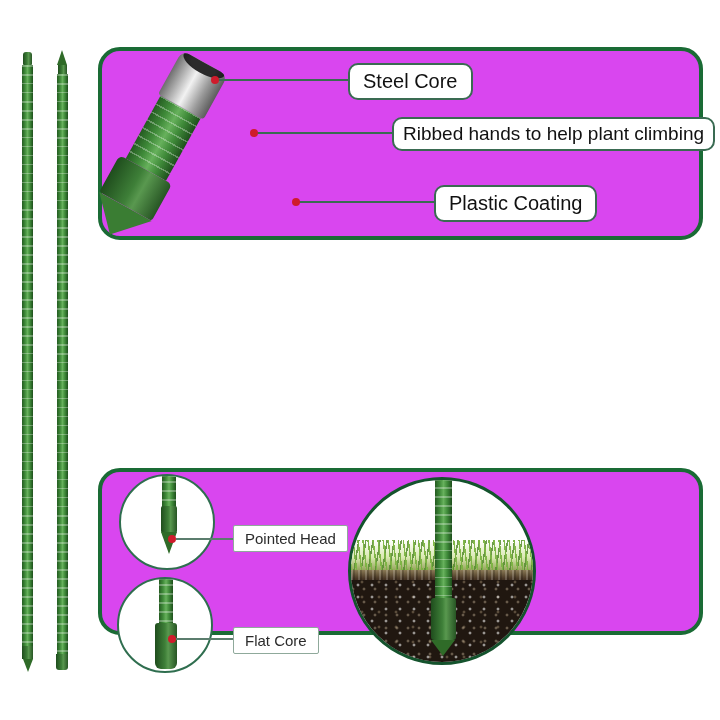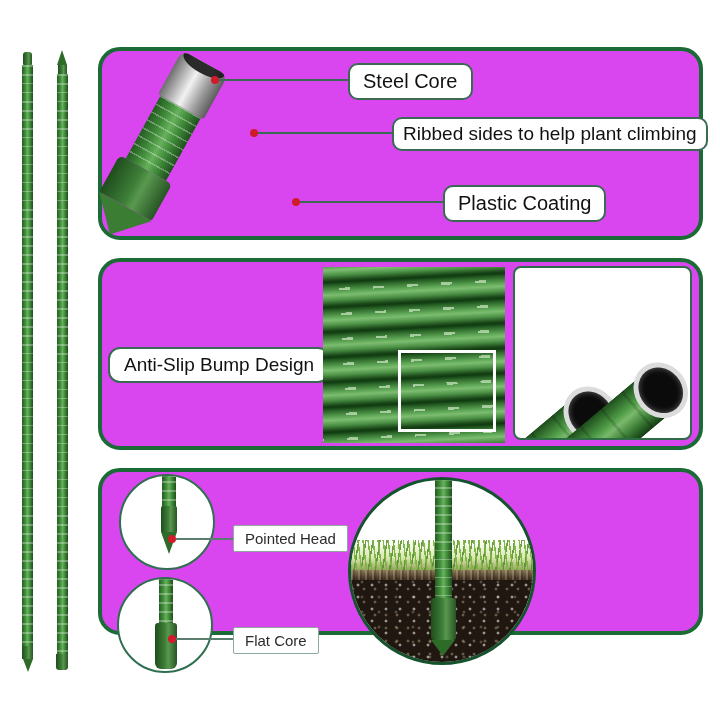--- a/index.html
+++ b/index.html
@@ -141,46 +141,27 @@
       <div class="tip-cap cap-tex"></div>
       <div class="tip-point"></div>
     </div>
 
     <div class="callout-line" style="left:116px;top:28px;width:130px;"></div>
     <div class="dot" style="left:109px;top:25px;"></div>
     <div class="callout-box" style="left:246px;top:12px;">Steel Core</div>
 
     <div class="callout-line" style="left:155px;top:81px;width:135px;"></div>
     <div class="dot" style="left:148px;top:78px;"></div>
-    <div class="callout-box" style="left:290px;top:66px;font-size:19px;padding:3px 9px;">Ribbed sides to help plant climbing</div>
+    <div class="callout-box" style="left:290px;top:66px;font-size:19px;padding:3px 9px;">Ribbed hands to help plant climbing</div>
 
     <div class="callout-line" style="left:197px;top:150px;width:144px;"></div>
     <div class="dot" style="left:190px;top:147px;"></div>
-    <div class="callout-box" style="left:341px;top:134px;">Plastic Coating</div>
+    <div class="callout-box" style="left:332px;top:134px;">Plastic Coating</div>
   </div>
 
-  <div class="panel panel2">
-    <div class="callout-box grip-label">Anti-Slip Bump Design</div>
-
-    <div class="ribbed-img">
-      <div class="ribbed-inner">
-        <div class="ribbed-dashes"></div>
-      </div>
-    </div>
-    <div class="hl-square"></div>
-
-    <div class="tube-photo">
-      <div class="tube tube-a">
-        <div class="opening"></div>
-      </div>
-      <div class="tube tube-b">
-        <div class="opening"></div>
-      </div>
-    </div>
-  </div>
 
   <div class="panel panel3">
 
     <div class="head-circle circ-pointed">
       <div class="hc-shaft stake-tex" style="left:41px;top:-4px;height:36px;"></div>
       <div class="hc-cap cap-tex" style="left:40px;top:30px;width:16px;height:27px;"></div>
       <div class="hc-point" style="left:40px;top:56px;"></div>
     </div>
     <div class="head-line" style="left:74px;top:66px;width:57px;"></div>
     <div class="dot" style="left:66px;top:63px;"></div>

